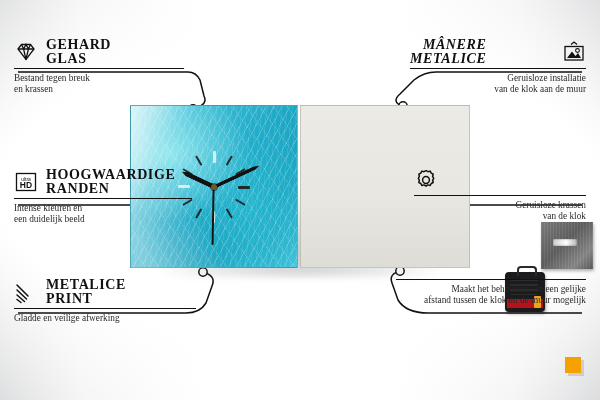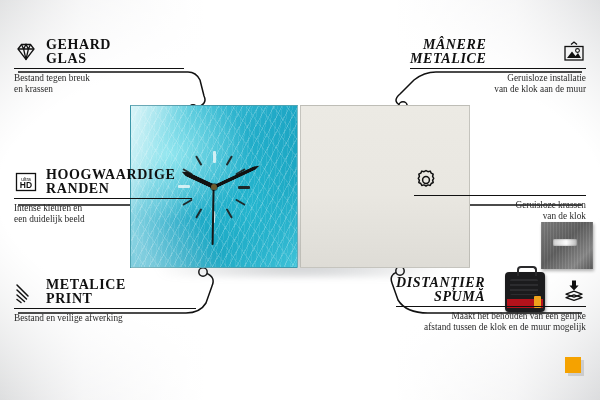--- a/index.html
+++ b/index.html
@@ -235,21 +235,21 @@
         <svg viewBox="0 0 24 24" fill="none" stroke="#111" stroke-width="1.5" stroke-linecap="round">
           <path d="M3 5 L14 16 M3 10 L12.5 19 M3 15 L10.5 21.5 M3 19.5 L7 22.5"></path>
         </svg>
       </span>
       <span class="title">
         <span>METALICE</span><br><span>PRINT</span>
       </span>
     </div>
     <div class="rule"></div>
     <div class="sub">
-      <span>Bestand en veilige afwerking</span>
+      <span>Gladde en veilige afwerking</span>
     </div>
   </div>
 
   <div class="feat right f4">
     <div class="row">
       <span class="title">
         <span>MÂNERE</span><br><span>METALICE</span>
       </span>
       <span class="ico">
         <svg viewBox="0 0 24 24" fill="none" stroke="#111" stroke-width="1.3">
@@ -275,30 +275,18 @@
         </svg>
       </span>
     </div>
     <div class="rule"></div>
     <div class="sub">
       <span>Geruisloze krassen</span><br><span>van de klok</span>
     </div>
   </div>
 
   <div class="feat right f6">
-    <div class="row">
-      <span class="title">
-        <span>DISTANȚIER</span><br><span>SPUMĂ</span>
-      </span>
-      <span class="ico">
-        <svg viewBox="0 0 24 24" fill="none" stroke="#111" stroke-width="1.3" stroke-linejoin="round">
-          <path d="M10 2.5 h4 v5 h2.6 L12 12.6 L7.4 7.5 H10 Z" fill="#111" stroke="none"></path>
-          <path d="M12 13.2 L20 16.2 L12 19.2 L4 16.2 Z"></path>
-          <path d="M12 16.8 L20 19.6 L12 22.4 L4 19.6 Z"></path>
-        </svg>
-      </span>
-    </div>
     <div class="rule"></div>
     <div class="sub">
       <span>Maakt het behouden van een gelijke</span><br><span>afstand tussen de klok en de muur mogelijk</span>
     </div>
   </div>
 </div>
 
 </body></html>

